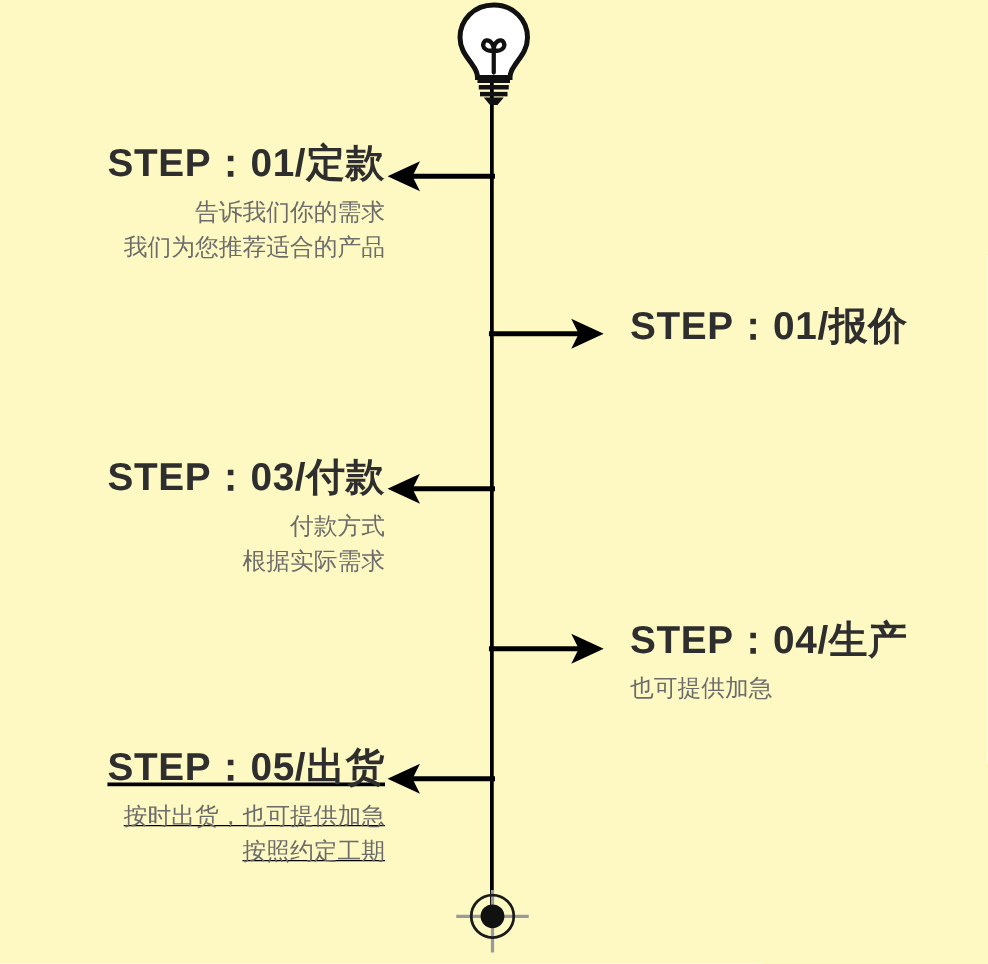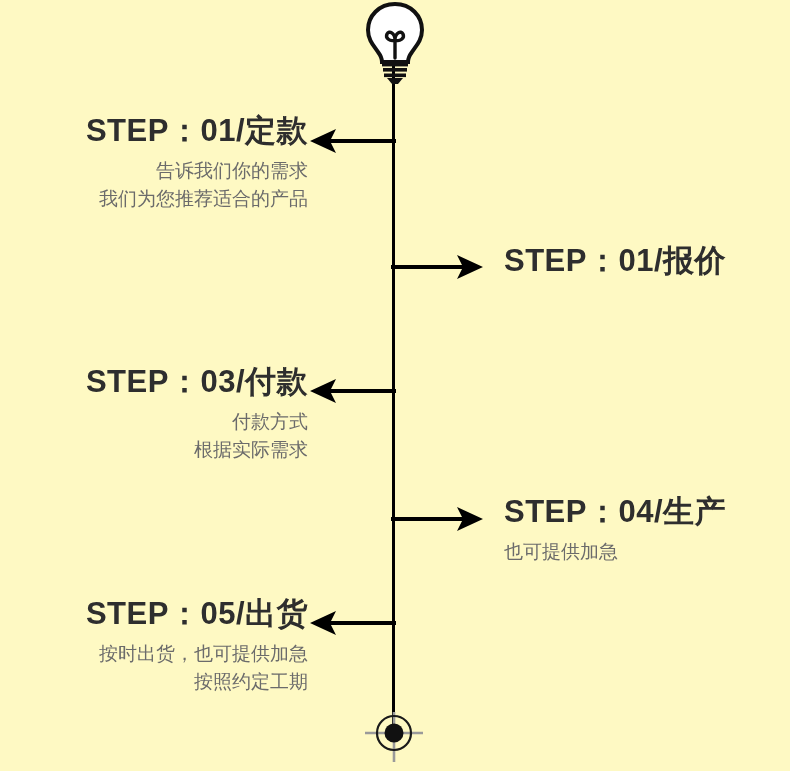--- a/index.html
+++ b/index.html
@@ -161,21 +161,21 @@
       <div>也可提供加急</div>
     </div>
   </div>
 
   <div class="arrow arrow-left" style="top:608px;">
     <svg width="86" height="30" viewBox="0 0 86 30">
       <line x1="18" y1="15" x2="86" y2="15" stroke="#000000" stroke-width="4"></line>
       <path d="M0 15 L26 3 L20 15 L26 27 Z" fill="#000000"></path>
     </svg>
   </div>
-  <div class="step step-left" style="top:597px;">
+  <div class="step step-left" style="top:597px;text-decoration:underline;">
     <div class="step-title">STEP：05/出货</div>
     <div class="step-desc">
       <div>按时出货，也可提供加急</div>
       <div>按照约定工期</div>
     </div>
   </div>
 
 </div>
 
 </body></html>

